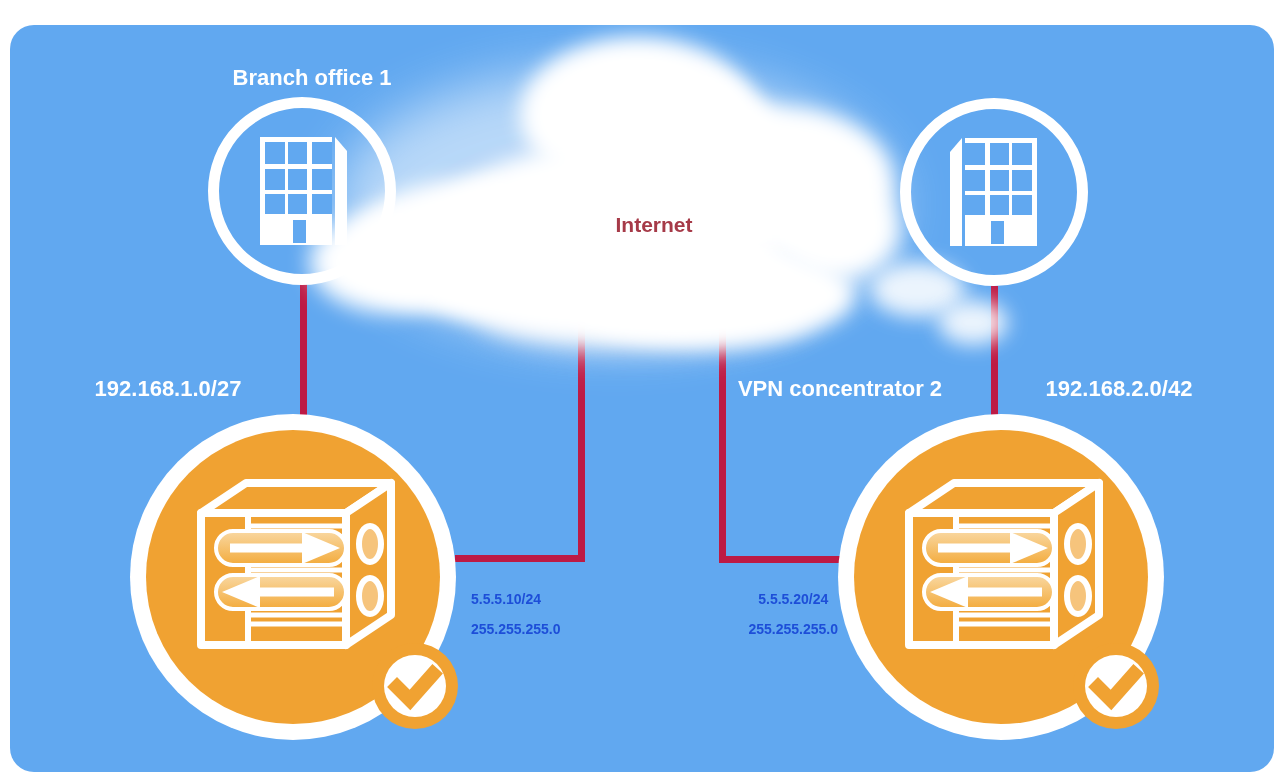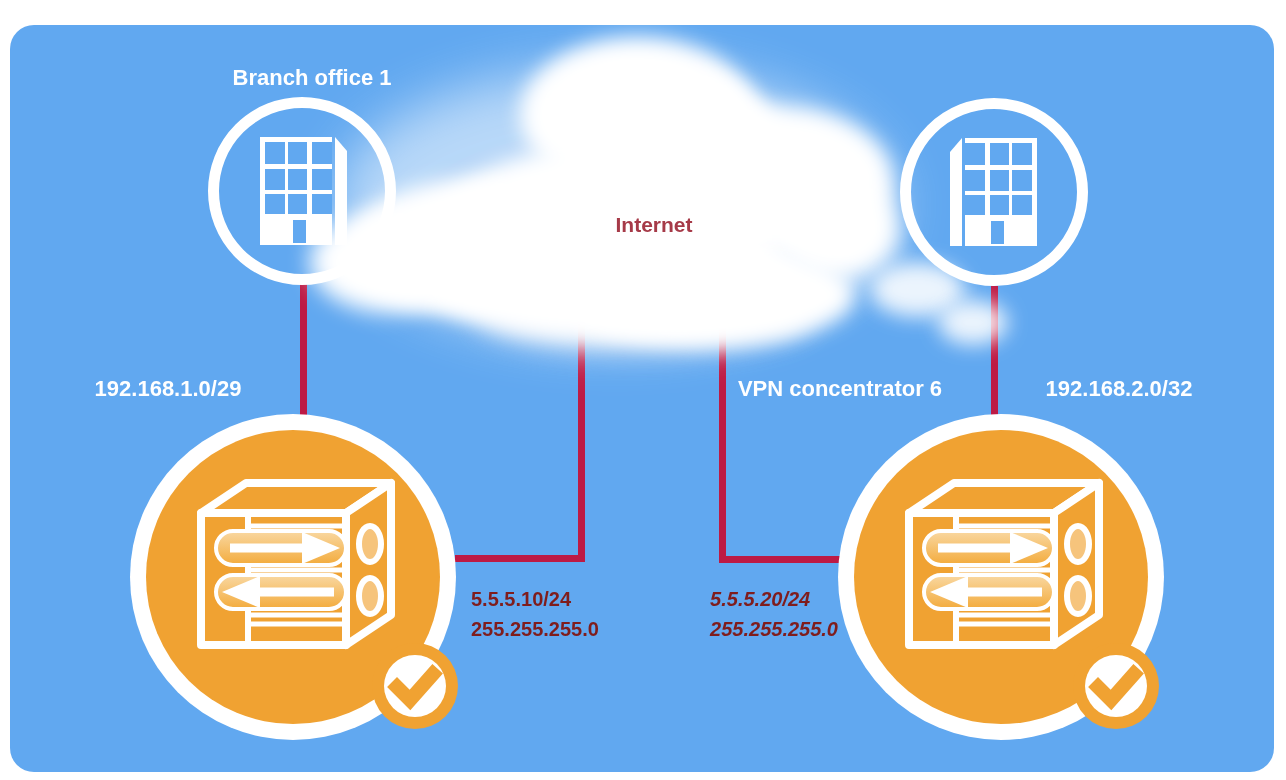--- a/index.html
+++ b/index.html
@@ -35,23 +35,23 @@
   .vpn-icon .port{fill:var(--orange-light);stroke:#ffffff;stroke-width:6;}
   .badge{position:absolute;z-index:4;}
   .badge .ring{fill:var(--orange);}
   .badge .core{fill:#ffffff;}
   .badge .check{fill:none;stroke:var(--orange);stroke-width:14;
                 stroke-linecap:square;stroke-linejoin:miter;}
   
   .lbl{position:absolute;color:#ffffff;font-weight:bold;font-size:22px;
        white-space:nowrap;z-index:5;transform:translateX(-50%);}
   .lbl.internet{color:var(--text-red);font-size:21px;}
-  .ipblock{position:absolute;color:#7f1d1d;font-weight:bold;font-size:20px;
+  .ipblock{position:absolute;color:#1d4ed8;font-weight:bold;font-size:14px;
            line-height:30px;white-space:nowrap;z-index:5;}
-  .ipblock.right{text-align:left;font-style:italic;}
+  .ipblock.right{text-align:center;}
 </style>
 </head>
 <body>
 
 <div class="stage">
   <div class="panel"></div>
 
   <div class="link" style="left:300px;top:272px;width:7px;height:136px"></div>
   <div class="link" style="left:991px;top:274px;width:7px;height:134px"></div>
   <div class="link" style="left:578px;top:256px;width:7px;height:294px"></div>
@@ -134,21 +134,21 @@
     <line class="arrow-shaft" x1="58" y1="121" x2="138" y2="121"></line>
     <polygon class="arrow-head" points="64,105 64,137 26,121"></polygon>
     <ellipse class="port" cx="174" cy="73" rx="11" ry="18"></ellipse>
     <ellipse class="port" cx="174" cy="125" rx="11" ry="18"></ellipse>
   </svg>
   <svg class="badge" style="left:371px;top:630px" width="88" height="88" viewBox="0 0 88 88">
     <circle class="ring" cx="44" cy="44" r="43"></circle>
     <circle class="core" cx="44" cy="44" r="31"></circle>
     <path class="check" d="M26,45 L39,58 L62,32"></path>
   </svg>
-  <div class="lbl" style="left:168px;top:364px">192.168.1.0/29</div>
+  <div class="lbl" style="left:168px;top:364px">192.168.1.0/27</div>
   <div class="ipblock" style="left:471px;top:572px">
     <div>5.5.5.10/24</div>
     <div>255.255.255.0</div>
   </div>
 
   <div class="disc white" style="left:838px;top:402px"></div>
   <div class="disc orange" style="left:854px;top:418px"></div>
   <svg class="vpn-icon" style="left:904px;top:459px" width="200" height="182" viewBox="0 0 200 182">
     <polygon class="face" points="5,42 50,12 195,12 150,42"></polygon>
     <polygon class="face" points="150,42 195,12 195,144 150,174"></polygon>
@@ -165,19 +165,19 @@
     <line class="arrow-shaft" x1="58" y1="121" x2="138" y2="121"></line>
     <polygon class="arrow-head" points="64,105 64,137 26,121"></polygon>
     <ellipse class="port" cx="174" cy="73" rx="11" ry="18"></ellipse>
     <ellipse class="port" cx="174" cy="125" rx="11" ry="18"></ellipse>
   </svg>
   <svg class="badge" style="left:1072px;top:630px" width="88" height="88" viewBox="0 0 88 88">
     <circle class="ring" cx="44" cy="44" r="43"></circle>
     <circle class="core" cx="44" cy="44" r="31"></circle>
     <path class="check" d="M26,45 L39,58 L62,32"></path>
   </svg>
-  <div class="lbl" style="left:840px;top:364px">VPN concentrator 6</div>
-  <div class="lbl" style="left:1119px;top:364px">192.168.2.0/32</div>
+  <div class="lbl" style="left:840px;top:364px">VPN concentrator 2</div>
+  <div class="lbl" style="left:1119px;top:364px">192.168.2.0/42</div>
   <div class="ipblock right" style="right:448px;top:572px">
     <div>5.5.5.20/24</div>
     <div>255.255.255.0</div>
   </div>
 </div>
 
 </body></html>

